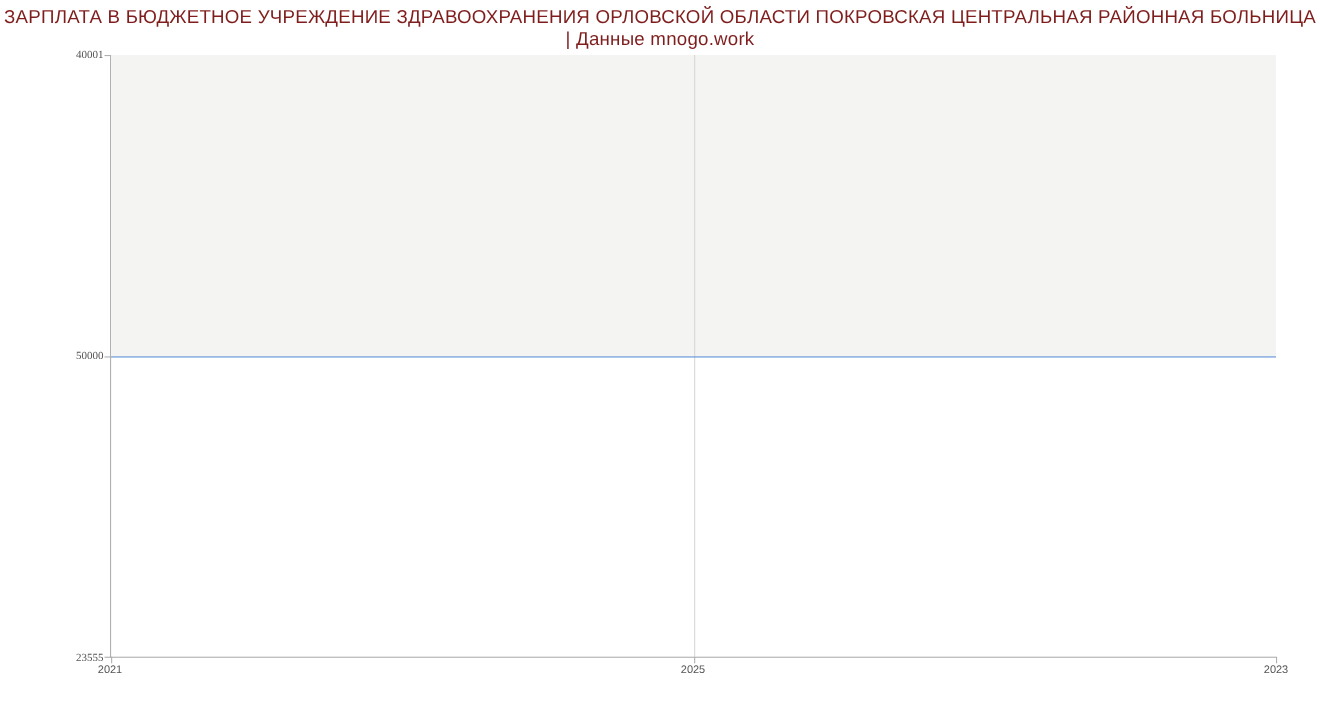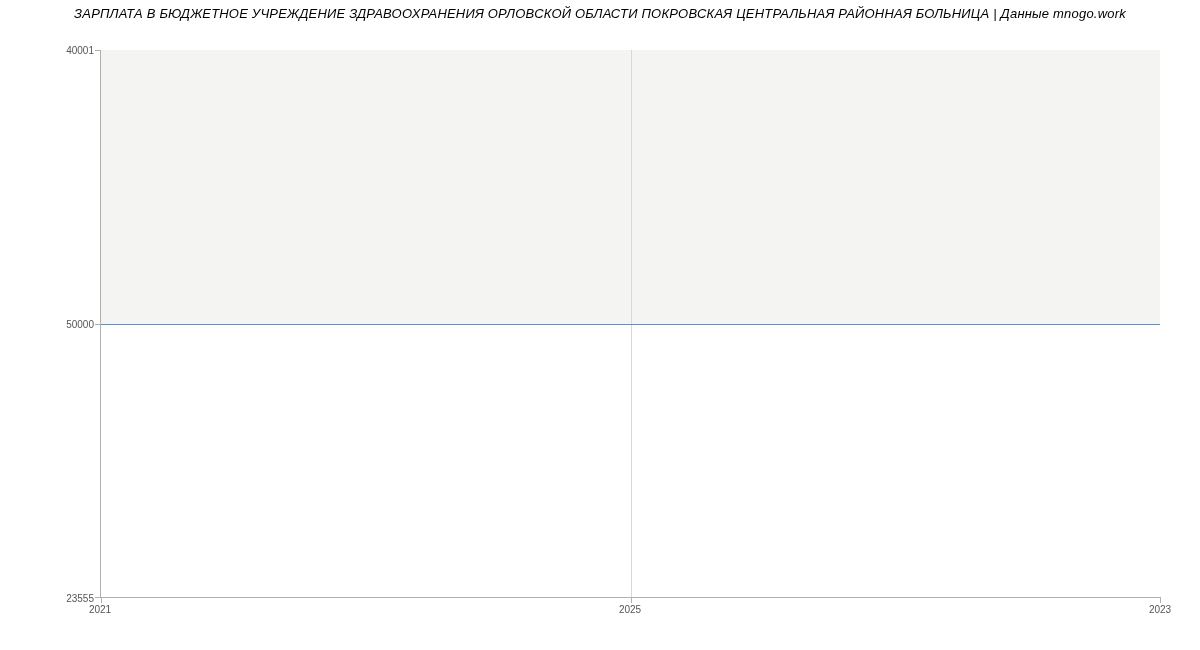--- a/index.html
+++ b/index.html
@@ -13,25 +13,24 @@
   .chart-wrap {
     position: relative;
     width: 1200px;
     height: 650px;
   }
   .chart-title {
     position: absolute;
     top: 6px;
     left: 0; right: 0;
     text-align: center;
-    font-size: 13px;
+    font-size: 17px;
     font-weight: 400;
-    color: #000000;
+    color: #7f1d1d;
     letter-spacing: 0.2px;
-    font-style: italic;
   }
   .plot-area {
     position: absolute;
     left: 100px;
     top: 50px;
     width: 1060px;  
     height: 548px;  
     border-left: 1px solid #b0b0b0;
     border-bottom: 1px solid #b0b0b0;
   }
@@ -77,20 +76,21 @@
     border-left: 1px solid #b0b0b0;
   }
   
   .ylabel {
     position: absolute;
     right: 1106px; 
     font-size: 10px;
     color: #555;
     transform: translateY(-50%);
     text-align: center;
+    font-family: Liberation Serif, serif;
   }
   .xlabel {
     position: absolute;
     top: 604px;
     font-size: 10px;
     color: #555;
     transform: translateX(-50%);
     text-align: center;
   }
 </style>

